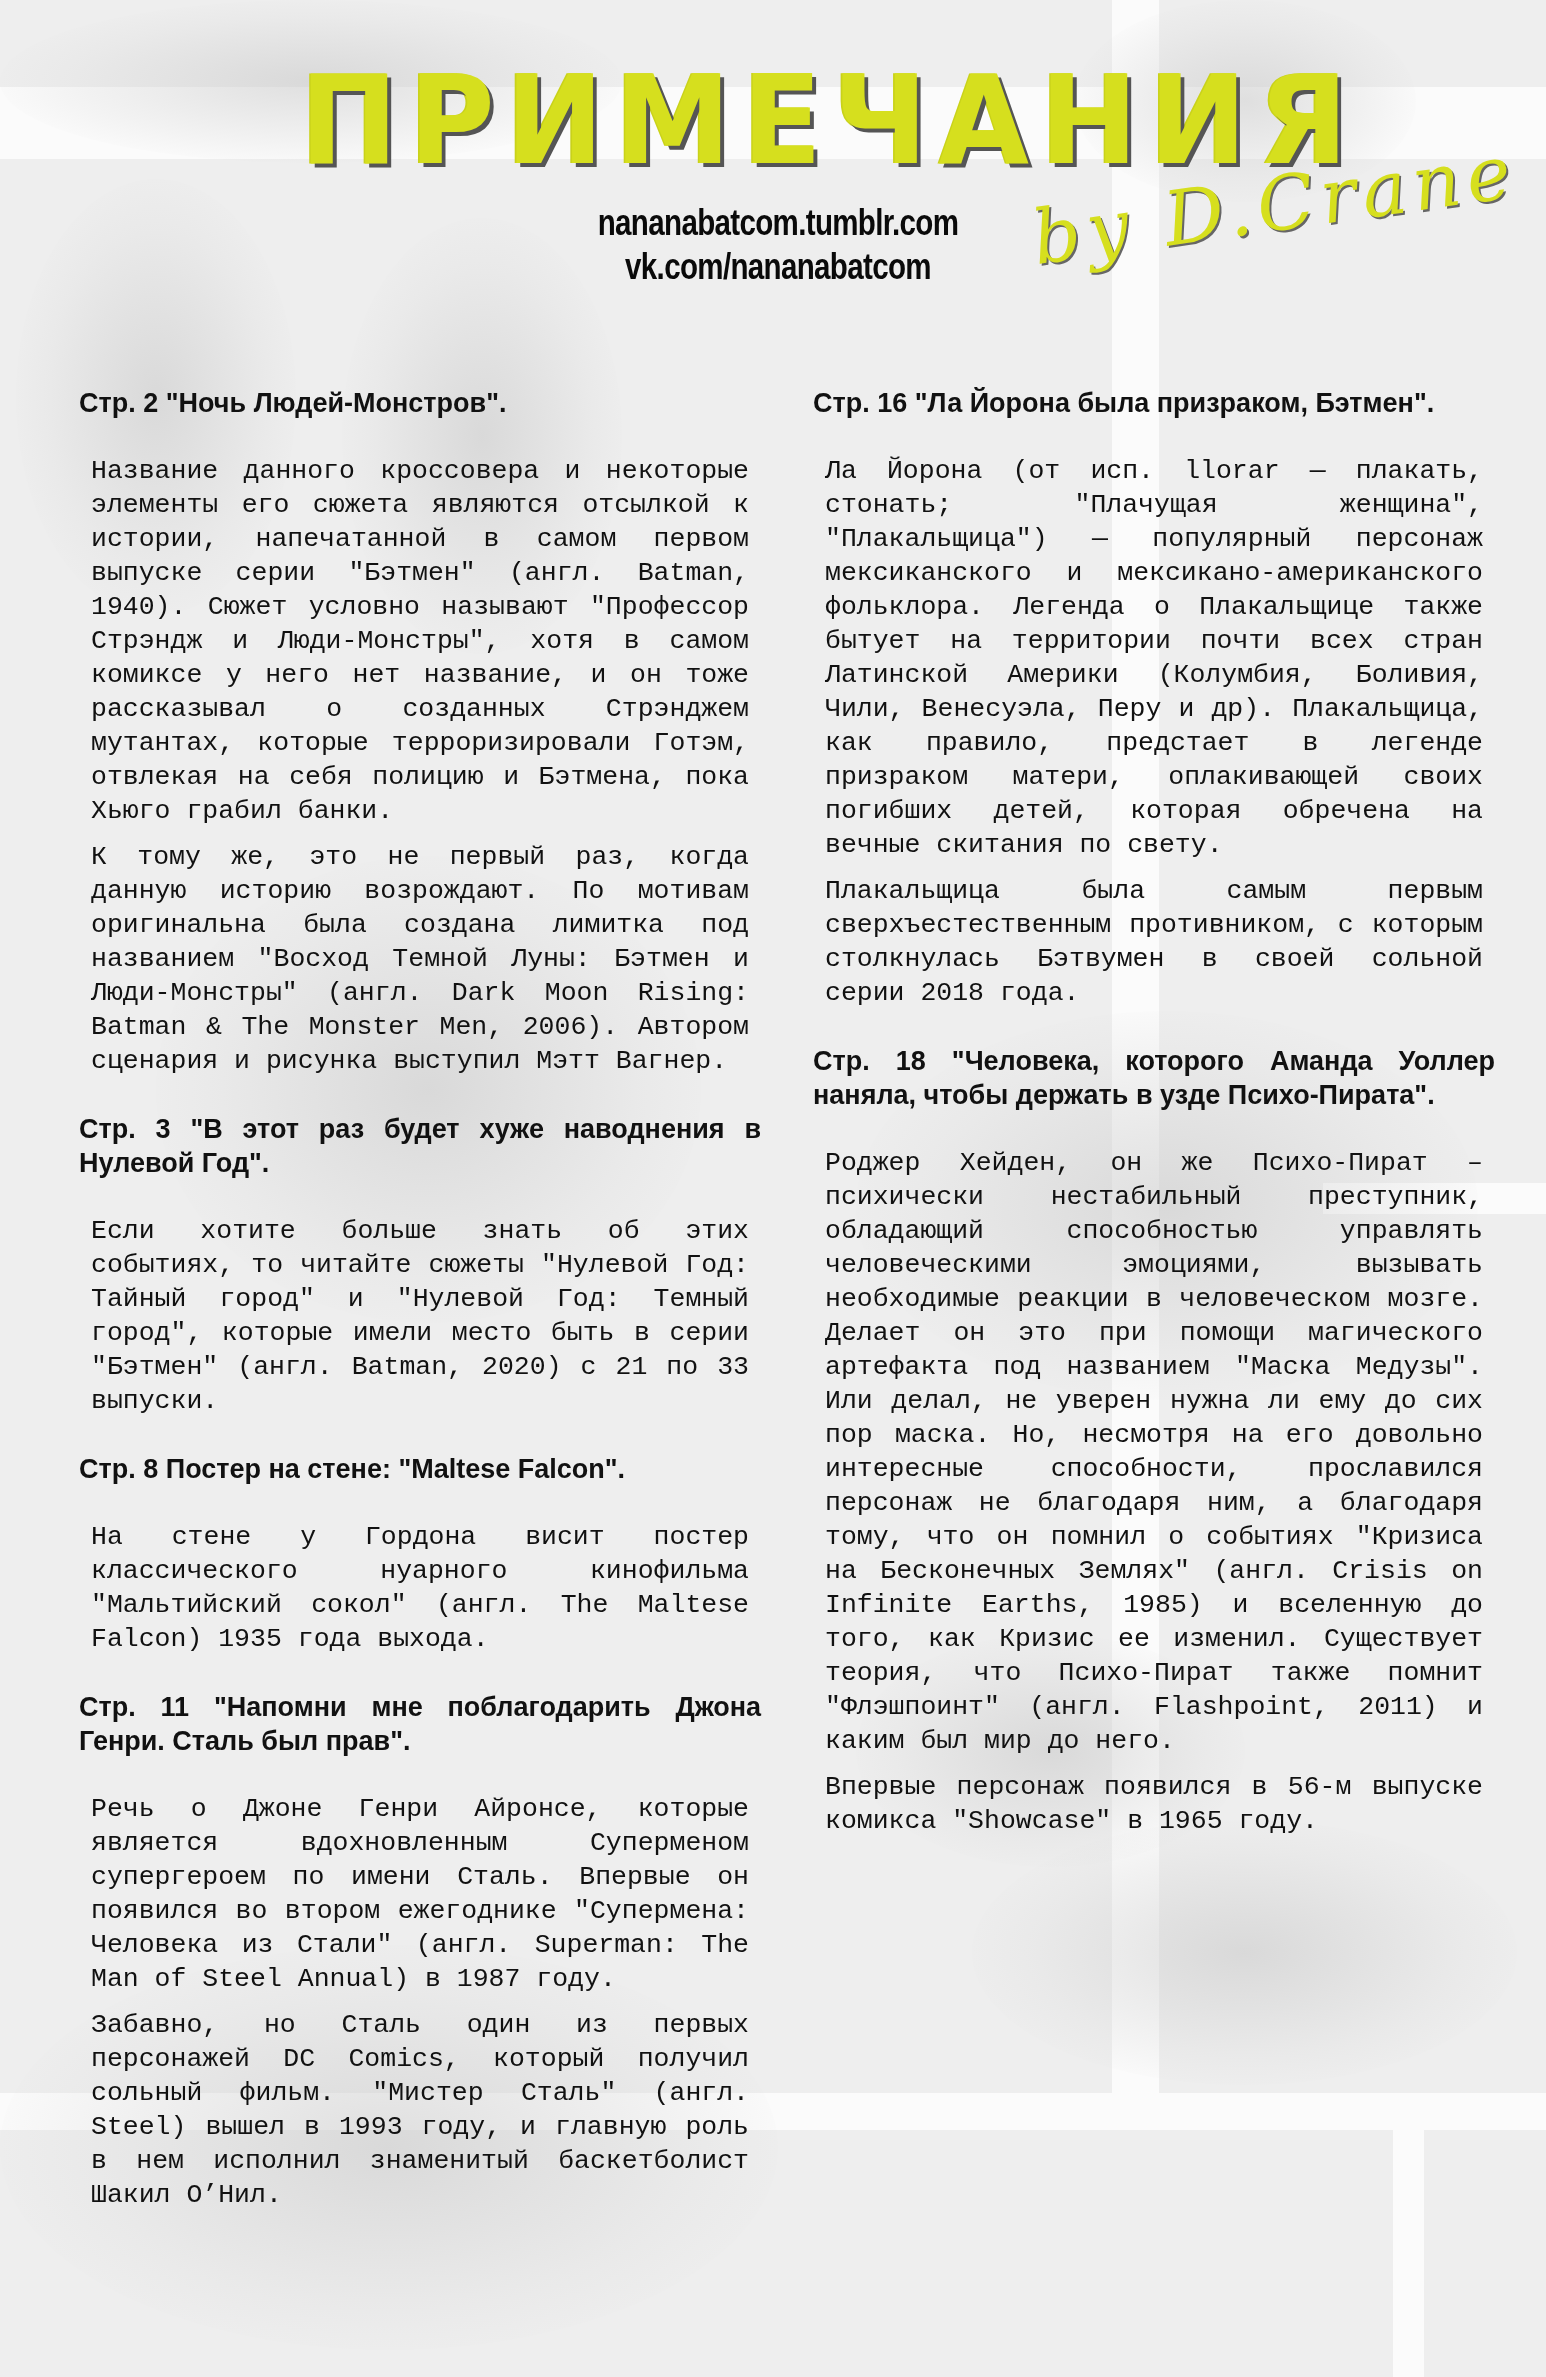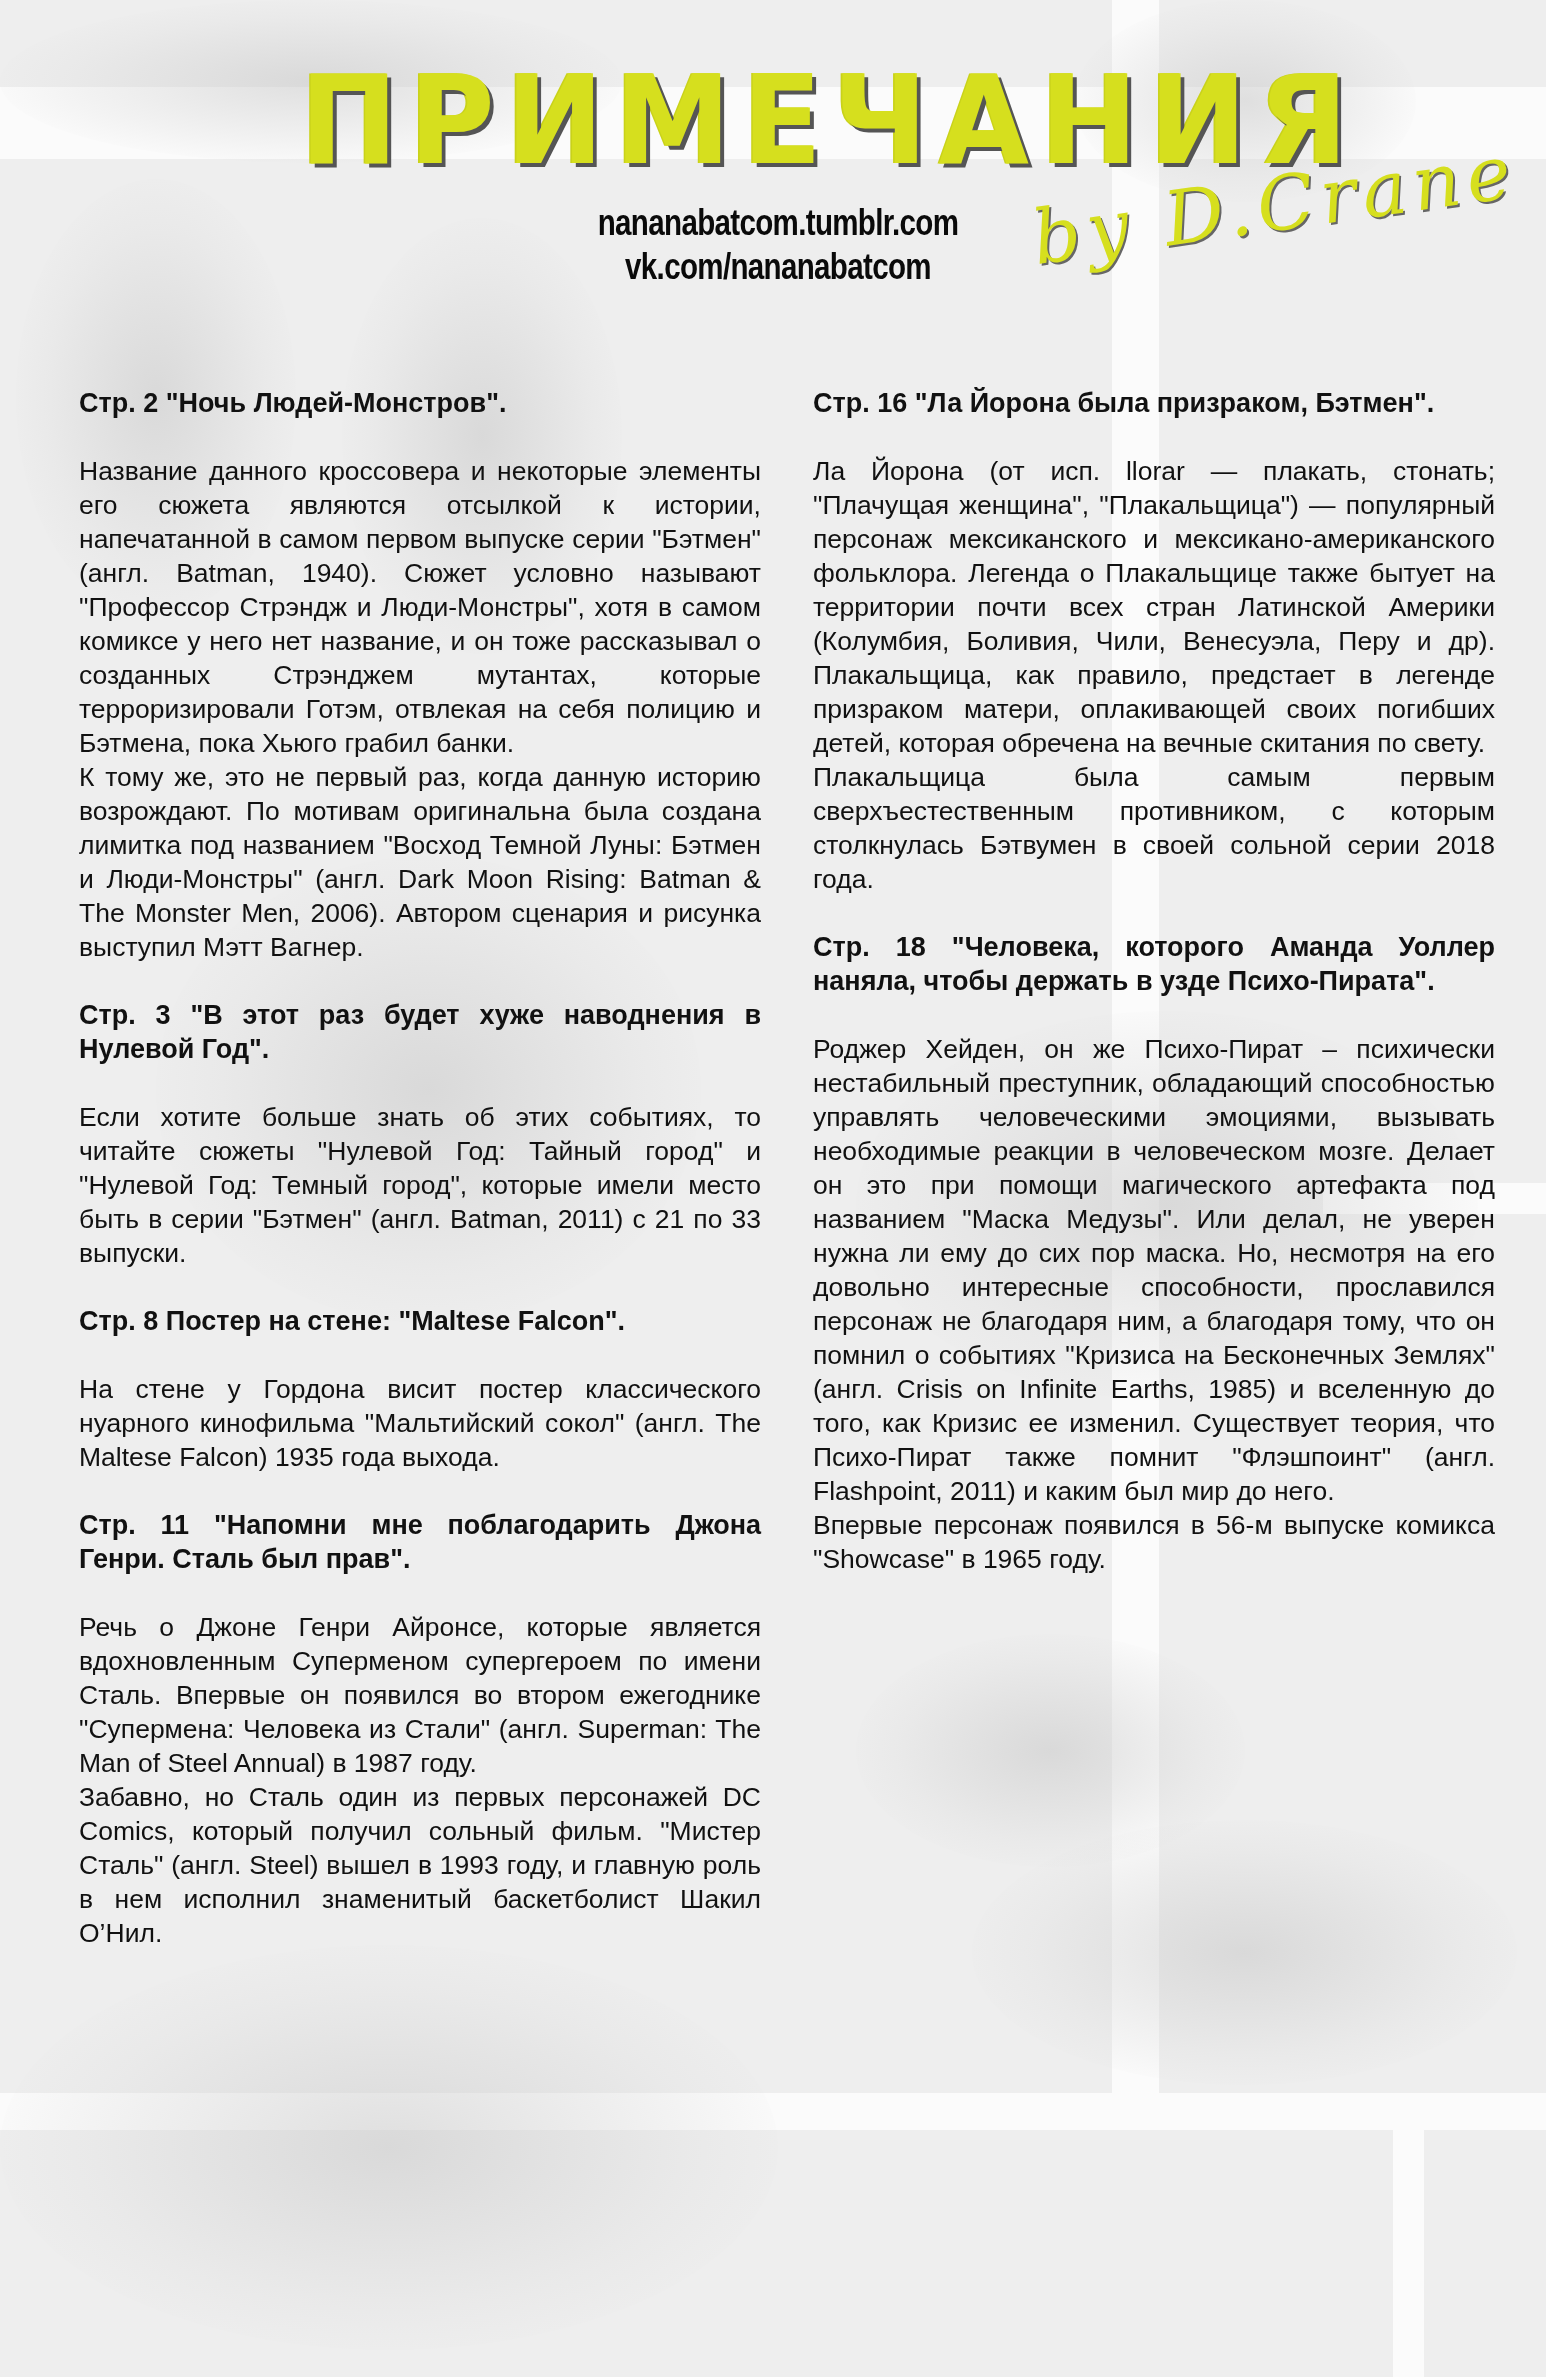--- a/index.html
+++ b/index.html
@@ -50,22 +50,22 @@
   .col.left { left: 79px; }
   .col.right { left: 813px; }
 
   .note { margin-bottom: 34px; }
   .note-heading {
     font-family: "Liberation Sans", sans-serif; font-weight: bold;
     font-size: 27px; line-height: 34px; margin: 0 0 34px 0;
     text-align: justify;
   }
   .note-para {
-    font-family: Liberation Sans, sans-serif;
-    font-size: 26.5px; line-height: 34px; margin: 0;
+    font-family: Liberation Mono, monospace;
+    font-size: 26.5px; line-height: 34px; margin: 12px;
     text-align: justify;
     transform-origin: left top;
   }
 </style>
 </head>
 <body>
 
 <div class="bg">
   <div class="panel" style="left:0;top:0;width:1547px;height:2377px;background:#eeeeee;"></div>
   <div class="gutter-h" style="top:87px;height:72px;"></div>
@@ -93,21 +93,21 @@
   <div class="signature">by D.Crane</div>
 
   <div class="col left">
     <div class="note">
       <p class="note-heading">Стр. 2 "Ночь Людей-Монстров".</p>
       <p class="note-para">Название данного кроссовера и некоторые элементы его сюжета являются отсылкой к истории, напечатанной в самом первом выпуске серии "Бэтмен" (англ. Batman, 1940). Сюжет условно называют "Профессор Стрэндж и Люди-Монстры", хотя в самом комиксе у него нет название, и он тоже рассказывал о созданных Стрэнджем мутантах, которые терроризировали Готэм, отвлекая на себя полицию и Бэтмена, пока Хьюго грабил банки.</p>
       <p class="note-para">К тому же, это не первый раз, когда данную историю возрождают. По мотивам оригинальна была создана лимитка под названием "Восход Темной Луны: Бэтмен и Люди-Монстры" (англ. Dark Moon Rising: Batman &amp; The Monster Men, 2006). Автором сценария и рисунка выступил Мэтт Вагнер.</p>
     </div>
     <div class="note">
       <p class="note-heading">Стр. 3 "В этот раз будет хуже наводнения в Нулевой Год".</p>
-      <p class="note-para">Если хотите больше знать об этих событиях, то читайте сюжеты "Нулевой Год: Тайный город" и "Нулевой Год: Темный город", которые имели место быть в серии "Бэтмен" (англ. Batman, 2011) с 21 по 33 выпуски.</p>
+      <p class="note-para">Если хотите больше знать об этих событиях, то читайте сюжеты "Нулевой Год: Тайный город" и "Нулевой Год: Темный город", которые имели место быть в серии "Бэтмен" (англ. Batman, 2020) с 21 по 33 выпуски.</p>
     </div>
     <div class="note">
       <p class="note-heading">Стр. 8 Постер на стене: "Maltese Falcon".</p>
       <p class="note-para">На стене у Гордона висит постер классического нуарного кинофильма "Мальтийский сокол" (англ. The Maltese Falcon) 1935 года выхода.</p>
     </div>
     <div class="note">
       <p class="note-heading">Стр. 11 "Напомни мне поблагодарить Джона Генри. Сталь был прав".</p>
       <p class="note-para">Речь о Джоне Генри Айронсе, которые является вдохновленным Суперменом супергероем по имени Сталь. Впервые он появился во втором ежегоднике "Супермена: Человека из Стали" (англ. Superman: The Man of Steel Annual) в 1987 году.</p>
       <p class="note-para">Забавно, но Сталь один из первых персонажей DC Comics, который получил сольный фильм. "Мистер Сталь" (англ. Steel) вышел в 1993 году, и главную роль в нем исполнил знаменитый баскетболист Шакил О’Нил.</p>
     </div>

